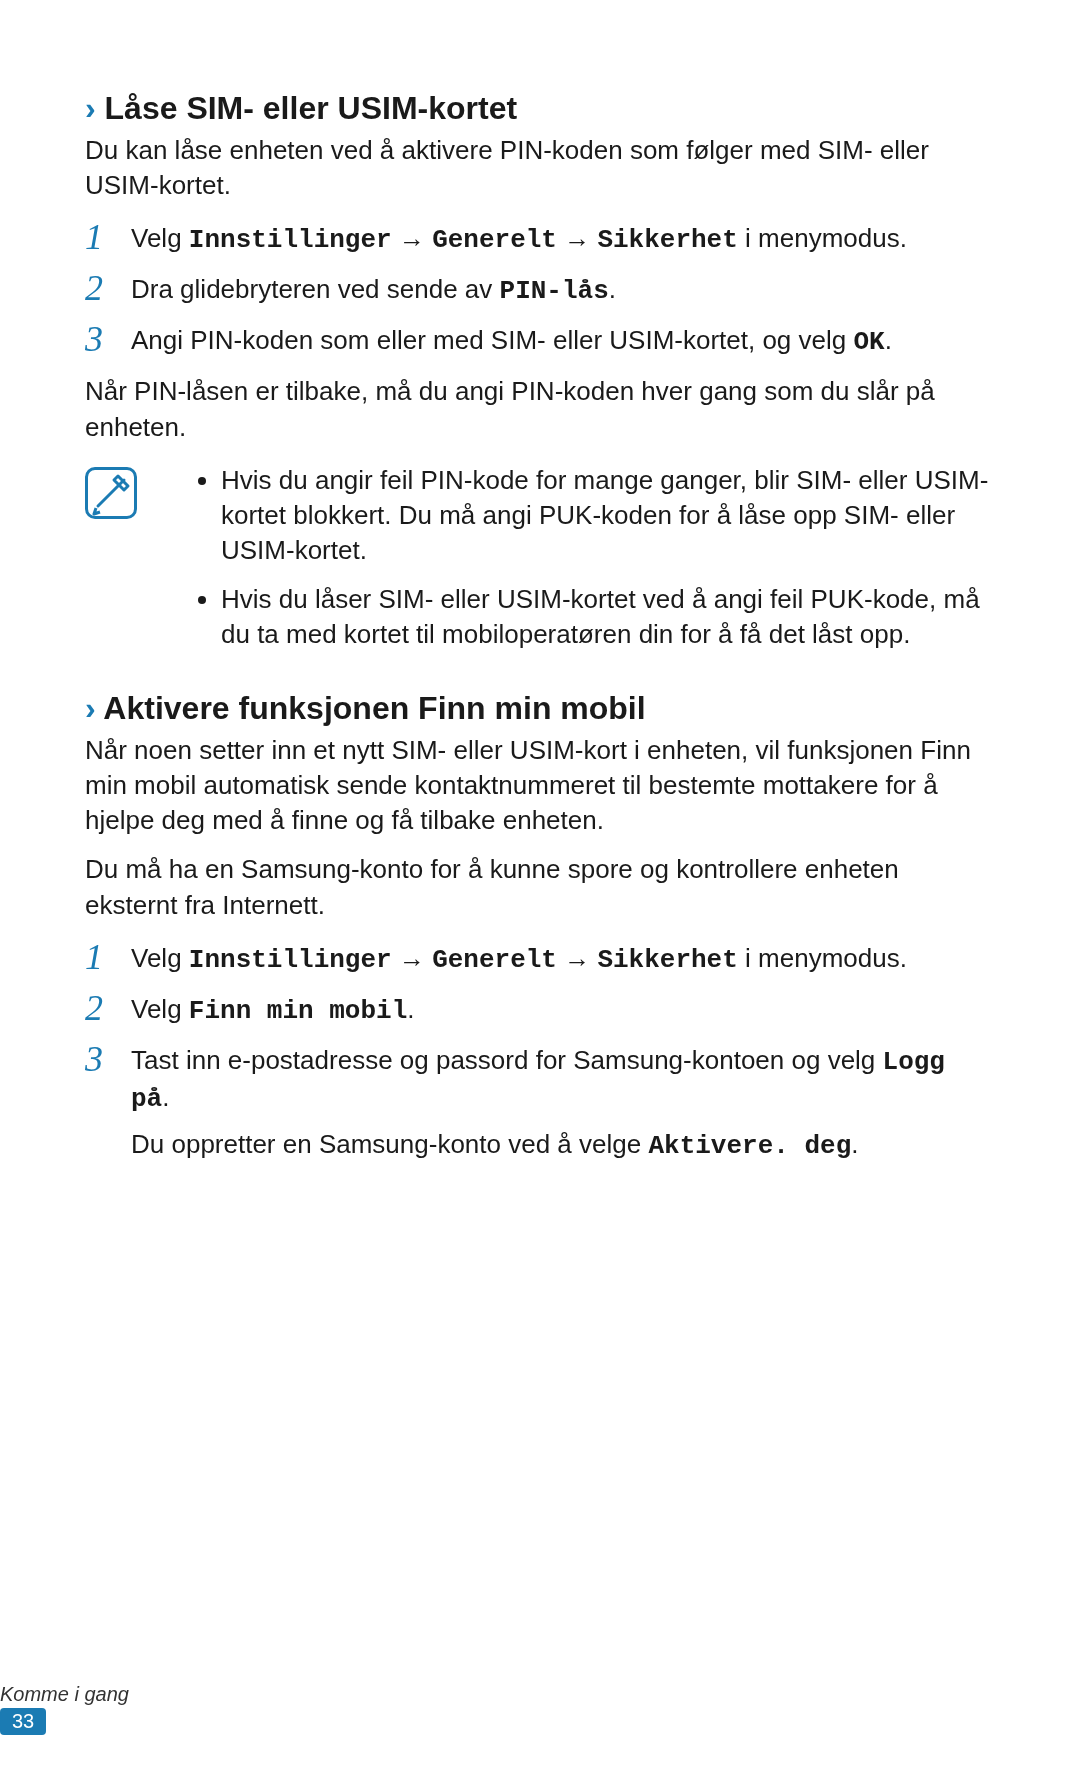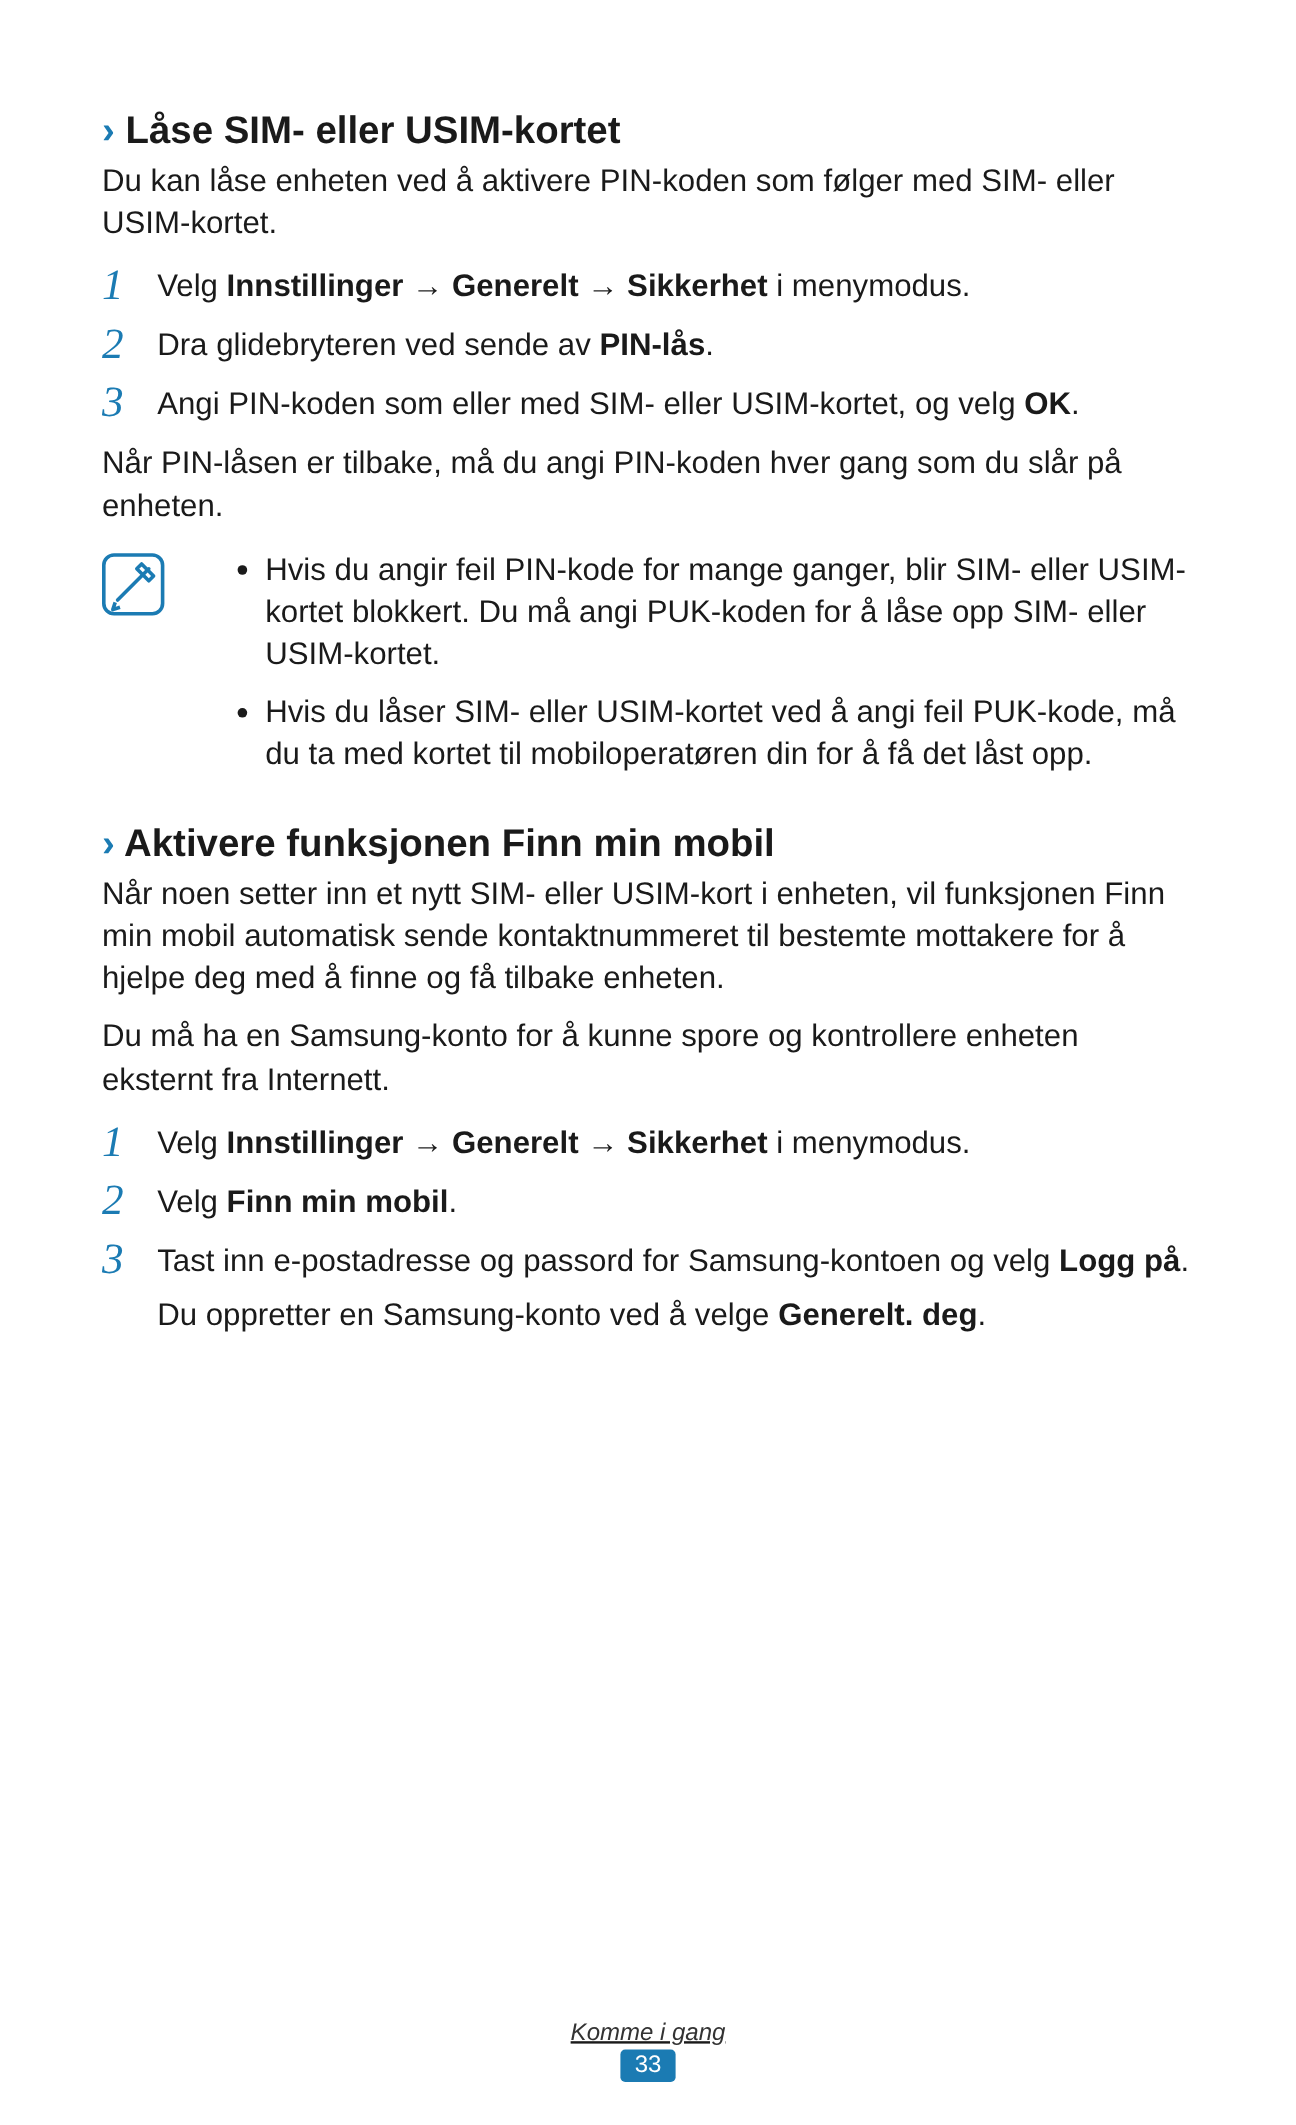--- a/index.html
+++ b/index.html
@@ -82,29 +82,27 @@
   }
   .note-list {
     list-style: disc;
     padding-left: 26px;
     margin: 0;
     font-size: 26px;
     line-height: 1.35;
     flex: 1;
   }
   .note-list li { margin-bottom: 14px; margin-left: 42px; }
-  .bold { font-weight: bold; }
+  .bold { font-weight: bold; font-family: Liberation Mono, monospace; }
   .arrow { font-weight: normal; }
   .footer {
     position: absolute;
     left: 0;
     right: 0;
     bottom: 36px;
-    text-align: center;
-    text-decoration: underline;
   }
   .footer-label {
     font-style: italic;
     font-size: 20px;
     color: #333;
   }
   .page-badge {
     display: inline-block;
     background: var(--accent);
     color: #fff;
@@ -180,20 +178,20 @@
       <span>Velg </span><span class="bold">Finn min mobil</span><span>.</span>
     </div>
   </div>
   <div class="step">
     <div class="step-num">3</div>
     <div class="step-text">
       <span>Tast inn e-postadresse og passord for Samsung-kontoen og velg </span><span class="bold">Logg på</span><span>.</span>
     </div>
   </div>
   <div class="step-sub">
-    <span>Du oppretter en Samsung-konto ved å velge </span><span class="bold">Generelt. deg</span><span>.</span>
+    <span>Du oppretter en Samsung-konto ved å velge </span><span class="bold">Aktivere. deg</span><span>.</span>
   </div>
 </div>
 
 <div class="footer">
   <div class="footer-label">Komme i gang</div>
   <div class="page-badge">33</div>
 </div>
 
 </body></html>

